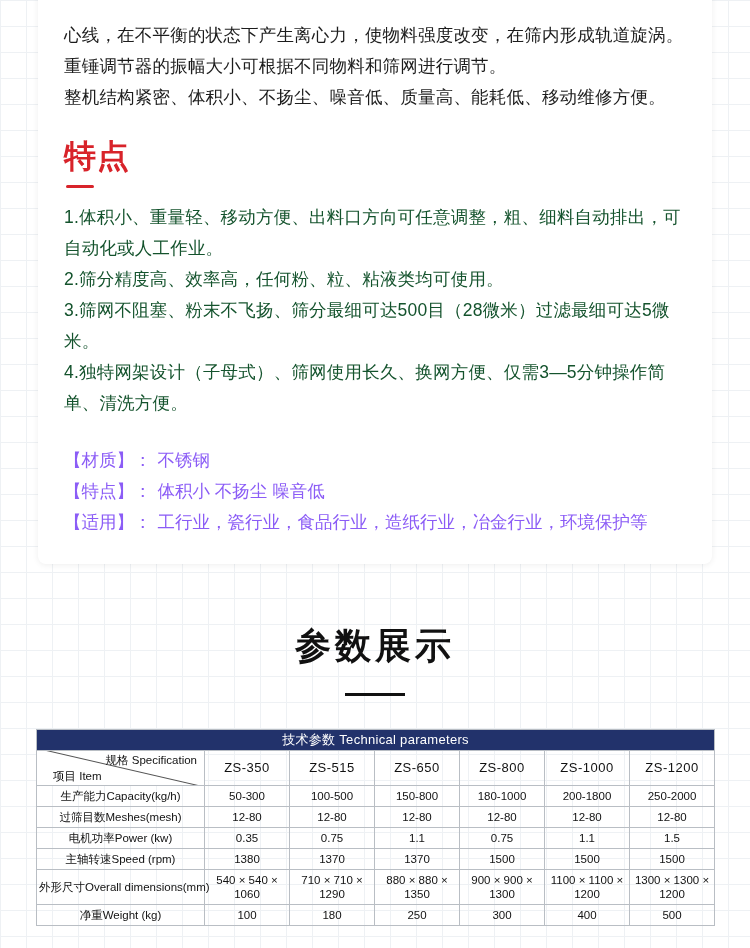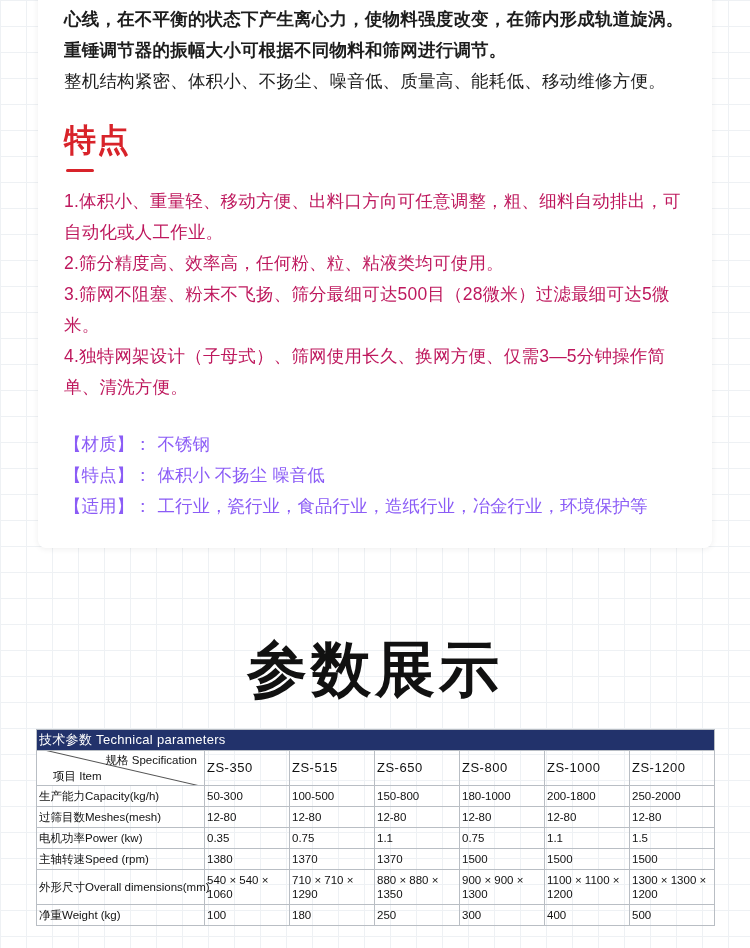--- a/index.html
+++ b/index.html
@@ -39,43 +39,42 @@
   }
 
   .para {
     font-size: 17.5px;
     line-height: 31px;
     color: #1c1c1c;
     margin: 0;
     letter-spacing: 0.2px;
   }
   .para.clipped {
-    margin-top: 0;
-    font-weight: bold;
+    margin-top: 16px;
   }
 
   .section-title {
     font-size: 32px;
     font-weight: bold;
     color: #d8232a;
     margin: 22px 0 0 0;
     letter-spacing: 1px;
   }
   .title-rule {
     width: 28px;
     height: 3px;
     background: #d8232a;
     margin: 6px 0 14px 2px;
     border-radius: 2px;
   }
 
   .feature-list {
     font-size: 17.5px;
     line-height: 31px;
-    color: #be185d;
+    color: #14532d;
     letter-spacing: 0.2px;
   }
   .feature-list div {
     margin: 0;
   }
 
   .spec-block {
     margin-top: 26px;
     font-size: 17.5px;
     line-height: 31px;
@@ -94,25 +93,25 @@
 
   
   .big-heading-wrap {
     position: absolute;
     top: 622px;
     left: 0;
     width: 750px;
     text-align: center;
   }
   .big-heading {
-    font-size: 60px;
+    font-size: 36px;
     font-weight: bold;
     color: #111;
     letter-spacing: 4px;
-    margin: 8px;
+    margin: 0;
     font-family: "DejaVu Sans", "Liberation Sans", sans-serif;
   }
   .heading-rule {
     width: 60px;
     height: 3px;
     background: #111;
     margin: 22px auto 0 auto;
   }
 
   
@@ -124,21 +123,21 @@
   }
   table.params {
     border-collapse: collapse;
     width: 678px;
     table-layout: fixed;
     font-size: 11.5px;
     color: #111;
   }
   table.params td, table.params th {
     border: 1px solid #b9bec4;
-    text-align: left;
+    text-align: center;
     padding: 3px 2px;
     font-weight: normal;
     line-height: 14px;
   }
   .tbl-header-band td {
     background: #22326b;
     color: #ffffff;
     border: 1px solid #22326b;
     text-align: left;
     padding: 6px 10px;

